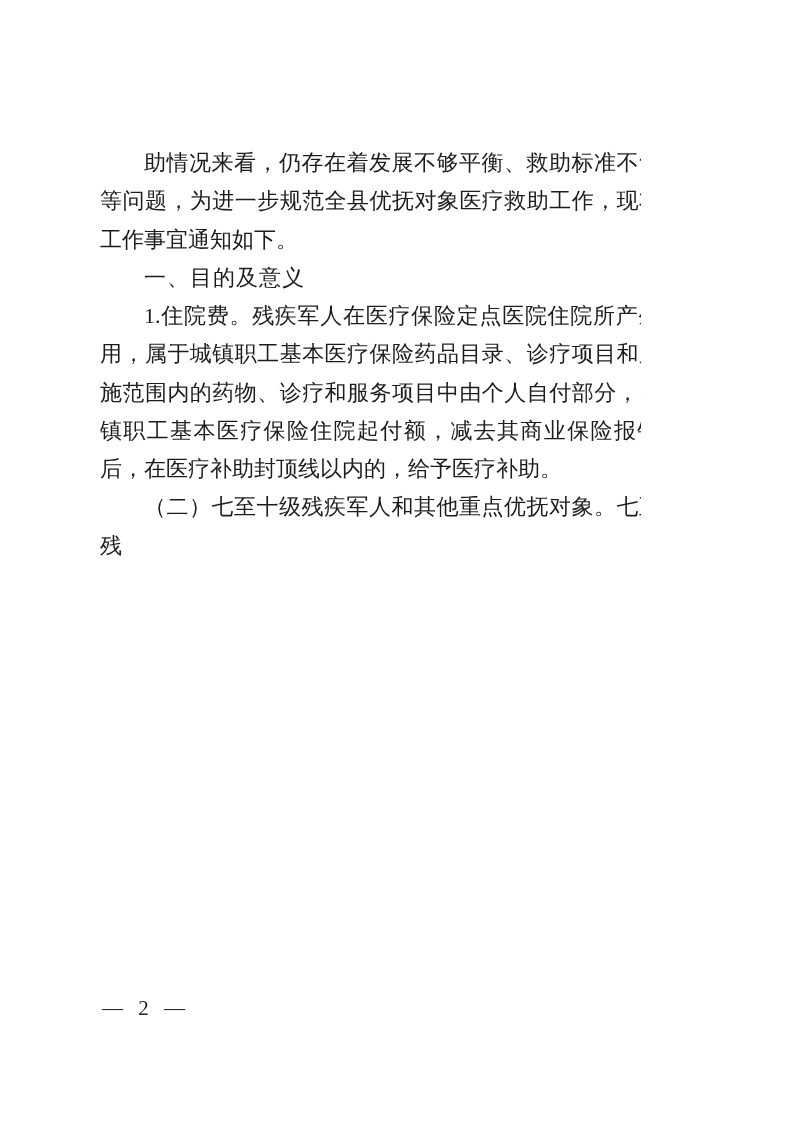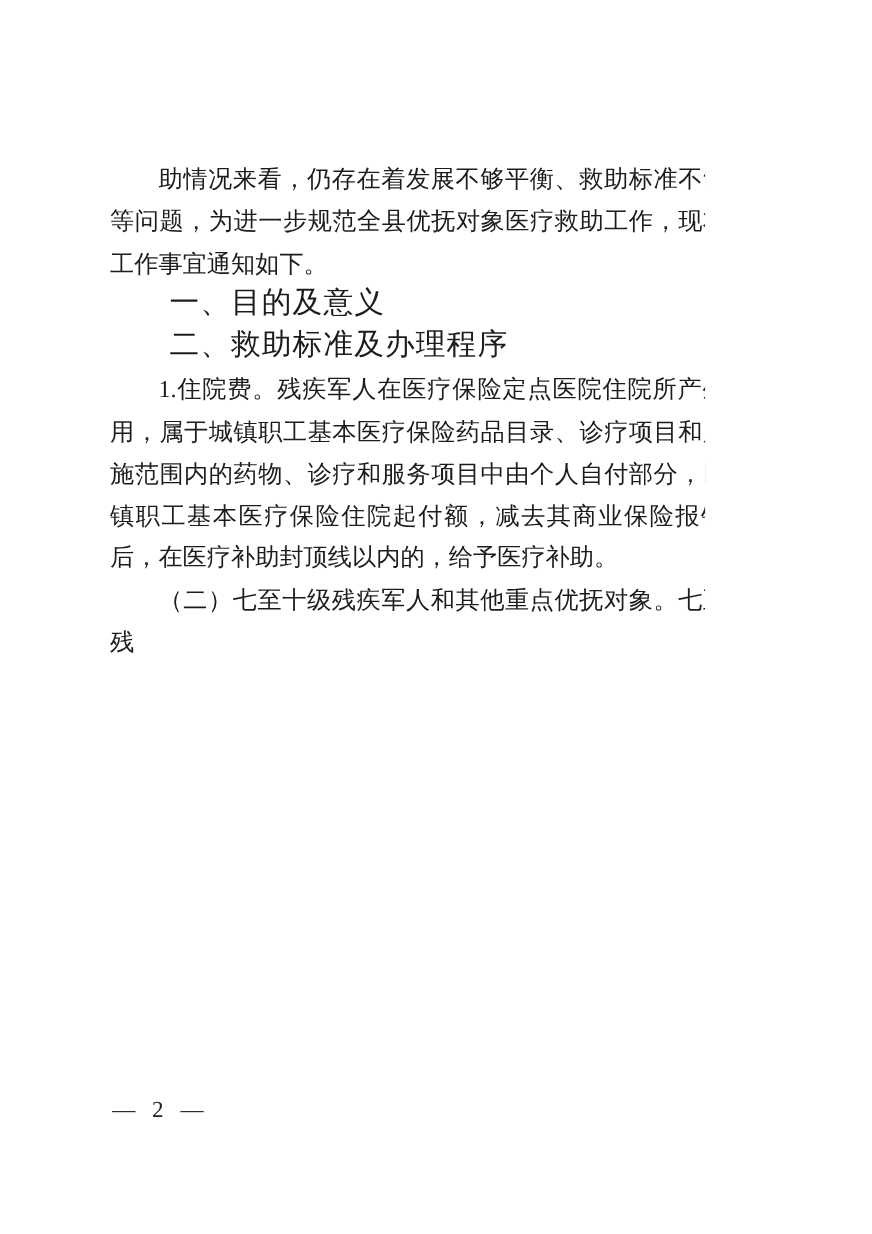--- a/index.html
+++ b/index.html
@@ -29,40 +29,39 @@
   .content p, .content h2 {
     margin: 0;
     padding: 0;
     text-indent: 2em;
     font-weight: normal;
   }
   .para-continuation {
     text-indent: 0;
   }
   .section-heading {
-    font-family: Liberation Mono, monospace;
+    font-family: Liberation Sans, sans-serif;
     font-weight: bold;
-    font-size: 27px;
+    font-size: 22px;
     letter-spacing: 1px;
   }
   .page-footer {
     position: absolute;
     left: 102px;
     top: 996px;
     font-family: "Liberation Serif", "DejaVu Serif", serif;
     font-size: 21px;
     color: #222222;
     letter-spacing: 5px;
   }
 </style>
 </head>
 <body>
 
 <div class="page">
   <div class="content">
     <p class="para-continuation">助情况来看，仍存在着发展不够平衡、救助标准不够匹配等问题，为进一步规范全县优抚对象医疗救助工作，现将相关工作事宜通知如下。</p>
     <h2 class="section-heading">一、目的及意义</h2>
-    <h2 class="section-heading">二、救助标准及办理程序</h2>
     <p>1.住院费。残疾军人在医疗保险定点医院住院所产生的费用，属于城镇职工基本医疗保险药品目录、诊疗项目和服务设施范围内的药物、诊疗和服务项目中由个人自付部分，以及城镇职工基本医疗保险住院起付额，减去其商业保险报销金额后，在医疗补助封顶线以内的，给予医疗补助。</p>
     <p>（二）七至十级残疾军人和其他重点优抚对象。七至十级残</p>
   </div>
   <div class="page-footer">— 2 —</div>
 </div>
 
 </body></html>

